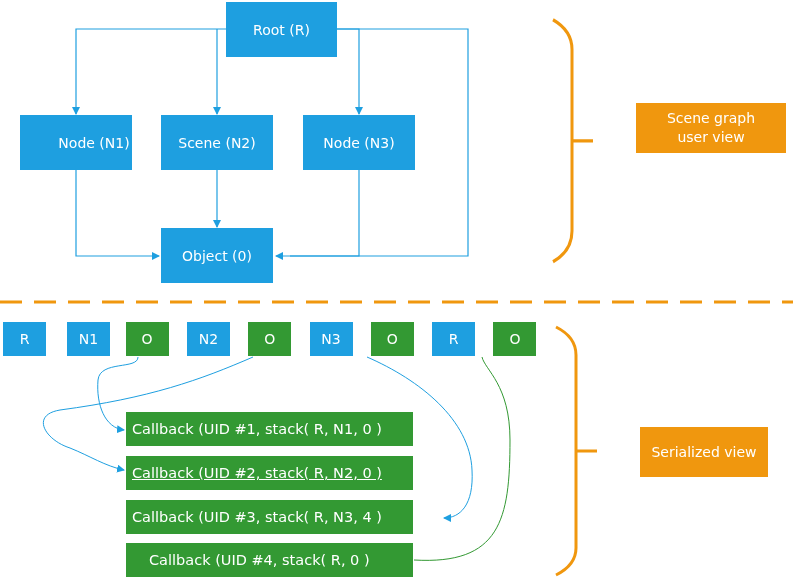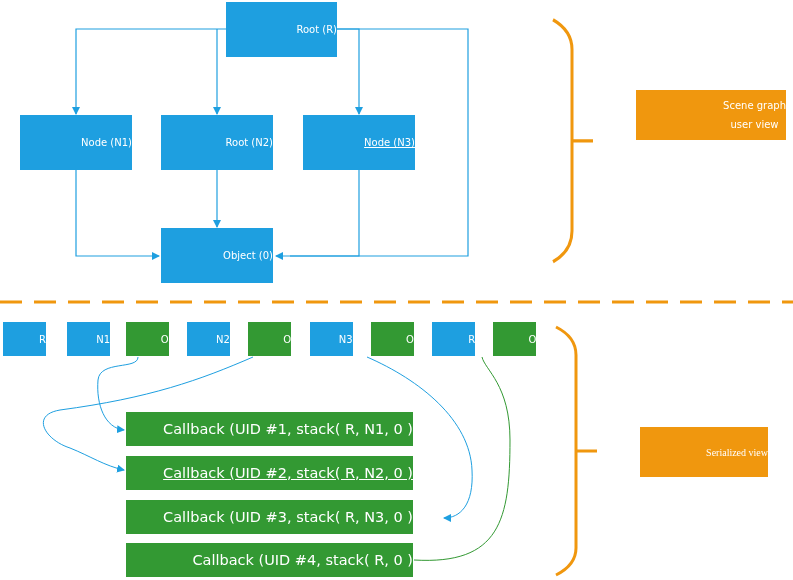--- a/index.html
+++ b/index.html
@@ -1,23 +1,23 @@
 <!DOCTYPE html>
 <html><head>
 <meta charset="utf-8">
 <style>
   html, body { margin:0; padding:0; background:#ffffff; }
   body { width:793px; height:580px; position:relative; overflow:hidden;
          font-family:"DejaVu Sans", "Liberation Sans", sans-serif; }
-  .box { position:absolute; display:flex; align-items:center; justify-content:flex-end;
-         color:#ffffff; font-size:10px; box-sizing:border-box; }
+  .box { position:absolute; display:flex; align-items:center; justify-content:center;
+         color:#ffffff; font-size:14px; box-sizing:border-box; }
   .blue { background:#1e9fe0; }
   .green { background:#339933; }
   .orange { background:#f0970e; text-align:center; line-height:19px; }
-  .cb { justify-content:flex-end; padding-left:6px; font-size:14.5px; white-space:pre; }
+  .cb { justify-content:flex-start; padding-left:6px; font-size:14.5px; white-space:pre; }
   svg#wires { position:absolute; left:0; top:0; }
 </style>
 </head>
 <body>
 
 <svg id="wires" width="793" height="580">
   <defs>
     <marker id="ab" markerWidth="8" markerHeight="8" refX="7" refY="4" orient="auto" markerUnits="userSpaceOnUse">
       <path d="M0,0 L8,4 L0,8 z" fill="#1e9fe0"></path>
     </marker>
@@ -48,30 +48,30 @@
   </g>
 </svg>
 
 <div class="box blue" style="left:226px;top:2px;width:111px;height:55px;">
     <span>Root (R)</span>
   </div>
 <div class="box blue" style="left:20px;top:115px;width:112px;height:55px;padding-left:36px;">
     <span>Node (N1)</span>
   </div>
 <div class="box blue" style="left:161px;top:115px;width:112px;height:55px;">
-    <span>Root (N2)</span>
+    <span>Scene (N2)</span>
   </div>
-<div class="box blue" style="left:303px;top:115px;width:112px;height:55px;text-decoration:underline;">
+<div class="box blue" style="left:303px;top:115px;width:112px;height:55px;">
     <span>Node (N3)</span>
   </div>
 <div class="box blue" style="left:161px;top:228px;width:112px;height:55px;">
     <span>Object (0)</span>
   </div>
 
-<div class="box orange" style="left:636px;top:90px;width:150px;height:50px;white-space:pre-line;"><span>Scene graph
+<div class="box orange" style="left:636px;top:103px;width:150px;height:50px;white-space:pre-line;"><span>Scene graph
 user view</span></div>
 
 <div id="seq">
     <div class="box blue" style="left: 3px; top: 322px; width: 43px; height: 34px;">
       <span>R</span>
     </div>
     <div class="box blue" style="left: 67px; top: 322px; width: 43px; height: 34px;">
       <span>N1</span>
     </div>
     <div class="box green" style="left: 125.6px; top: 322px; width: 43px; height: 34px;">
@@ -92,18 +92,18 @@
     <div class="box blue" style="left: 432.1px; top: 322px; width: 43px; height: 34px;">
       <span>R</span>
     </div>
     <div class="box green" style="left: 493.4px; top: 322px; width: 43px; height: 34px;">
       <span>O</span>
     </div>
   </div>
 
 <div class="box green cb" style="left:126px;top:412px;width:287px;height:34px;"><span>Callback (UID #1, stack( R, N1, 0 )</span></div>
 <div class="box green cb" style="left:126px;top:456px;width:287px;height:34px;text-decoration:underline;"><span>Callback (UID #2, stack( R, N2, 0 )</span></div>
-<div class="box green cb" style="left:126px;top:500px;width:287px;height:34px;"><span>Callback (UID #3, stack( R, N3, 0 )</span></div>
+<div class="box green cb" style="left:126px;top:500px;width:287px;height:34px;"><span>Callback (UID #3, stack( R, N3, 4 )</span></div>
 <div class="box green cb" style="left:126px;top:543px;width:287px;height:34px;padding-left:23px;"><span>Callback (UID #4, stack( R, 0 )</span></div>
 
-<div class="box orange" style="left:640px;top:427px;width:128px;height:50px;font-family:Liberation Serif, serif;">
+<div class="box orange" style="left:640px;top:427px;width:128px;height:50px;">
     <span>Serialized view</span>
   </div>
 
 </body></html>

